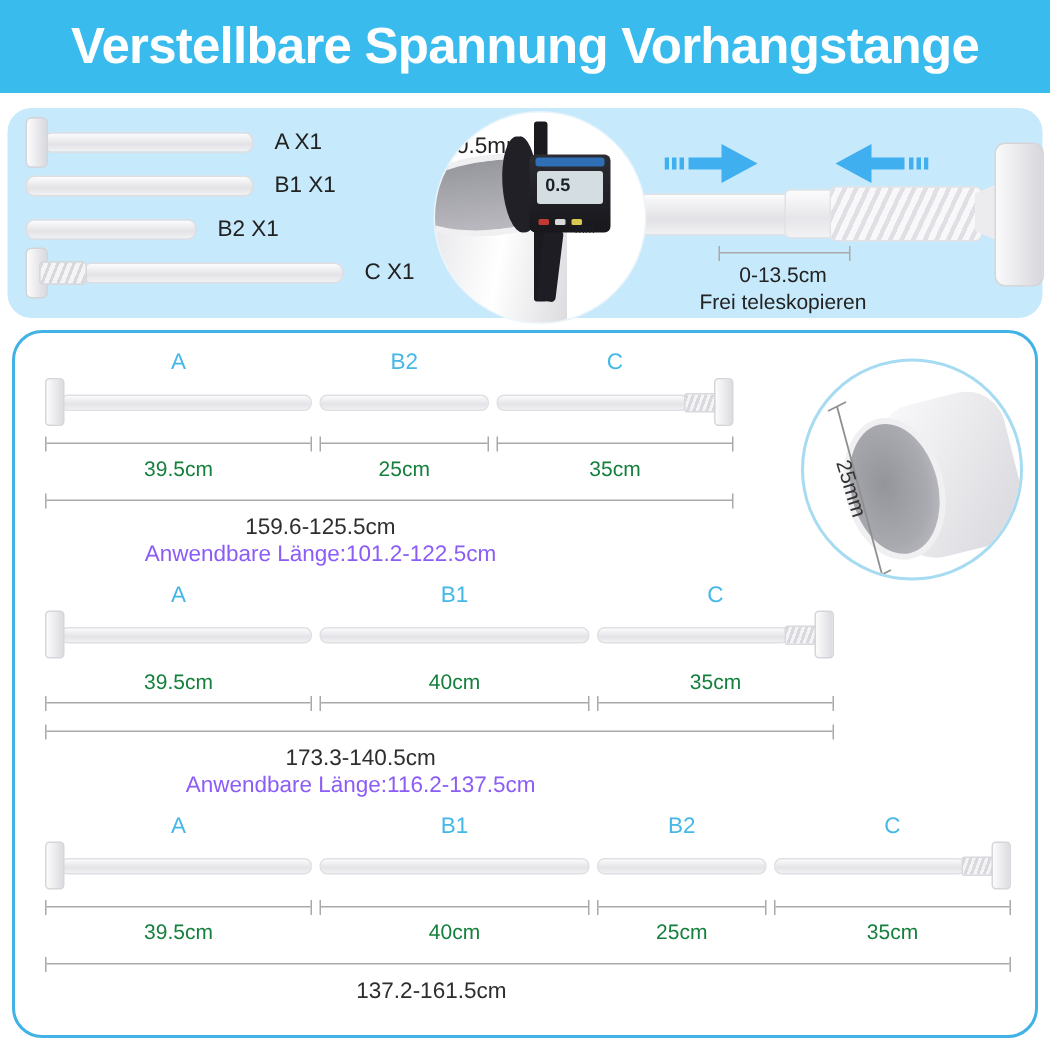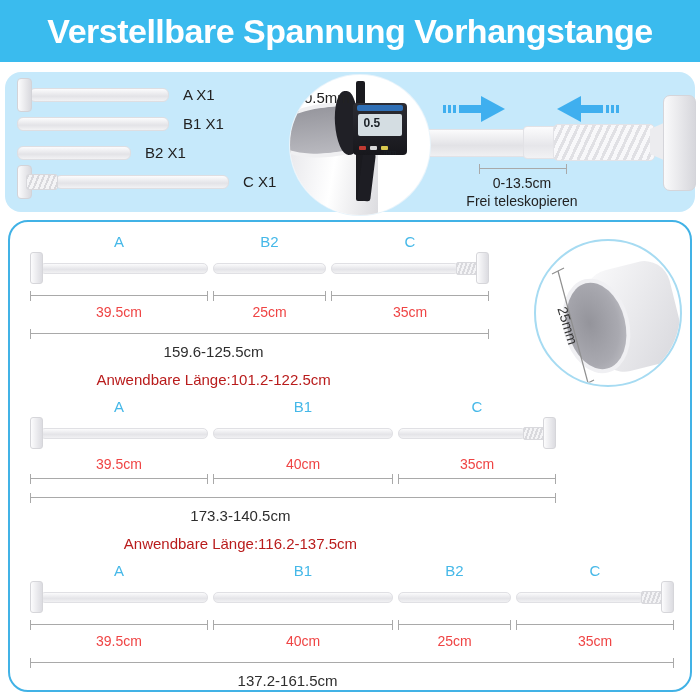--- a/index.html
+++ b/index.html
@@ -83,28 +83,28 @@
   .d-cap{flex:none;width:11px;height:30px;background:linear-gradient(90deg,#fcfcfd,#dcdce1);
          border:1px solid #d6d6da;border-radius:3px;position:relative;z-index:1;}
   .d-cap.left{margin-right:-3px;}
   .d-cap.right{margin-left:-3px;}
   .d-bar{flex:1;height:9px;background:linear-gradient(#fbfbfc,#e4e4e8 60%,#f1f1f3);
          border:1px solid #e0e0e4;border-radius:5px;}
   .d-knurl{flex:none;width:24px;height:11px;margin:0 -3px;position:relative;z-index:1;
            background:repeating-linear-gradient(110deg,#d9d9dd 0 2px,#f4f4f6 2px 4px);
            border:1px solid #d9d9dd;border-radius:2px;}
   .dimrow{margin-top:6px;}
-  .cmsrow{height:16px;margin-top:3px;font-size:14px;color:#ef4444;}
+  .cmsrow{height:16px;margin-top:3px;font-size:14px;color:#15803d;}
   .cmsrow span{text-align:center;}
   .cmsrow.above{margin-top:6px;}
   .dimrow.below-labels{margin-top:2px;}
   .fullline{margin-top:9px;}
   .total-wrap{width:80%;text-align:center;}
   .total{margin-top:5px;font-size:15px;line-height:16px;color:#2e2e2e;}
-  .usable{margin-top:12px;font-size:15px;line-height:16px;color:#b91c1c;}
+  .usable{margin-top:2px;font-size:15px;line-height:16px;color:#8b5cf6;}
 
   
   .cap-circle{position:absolute;left:524px;top:17px;width:148px;height:148px;box-sizing:border-box;
               border:2px solid #A6DBF2;border-radius:50%;background:#fff;overflow:hidden;}
 </style>
 </head>
 <body>
 
 <div class="page">
 

